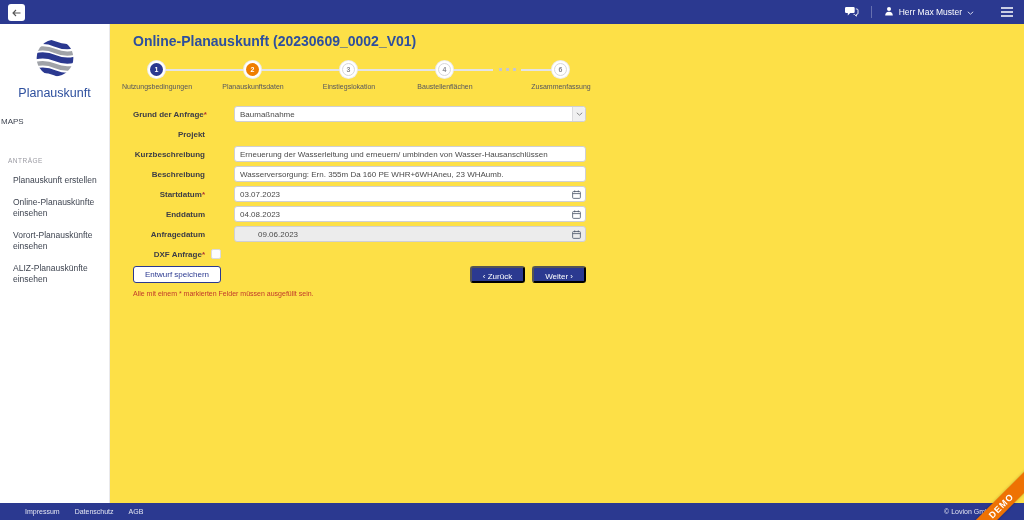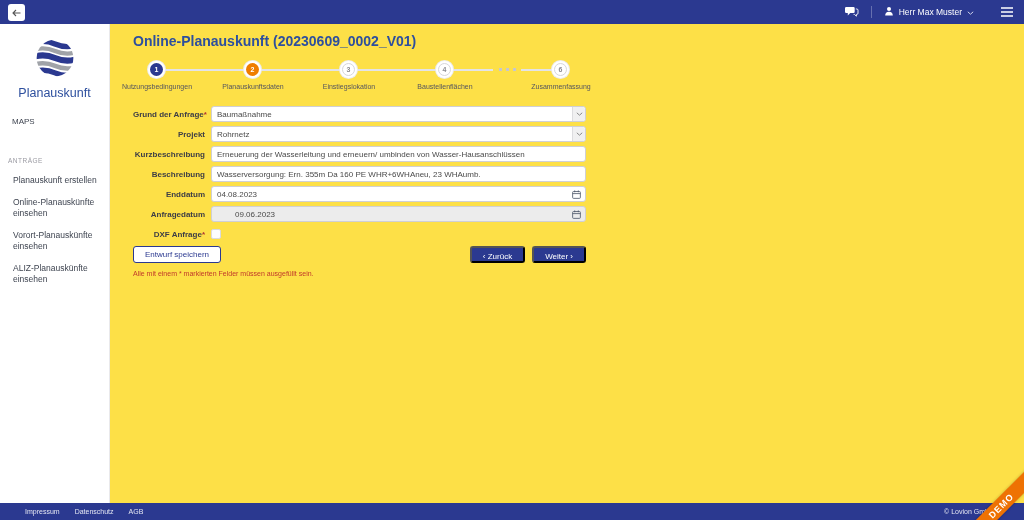--- a/index.html
+++ b/index.html
@@ -15,21 +15,21 @@
   .top-icon { display:flex; align-items:center; justify-content:center; cursor:pointer; }
   .top-divider { width:1px; height:12px; background:rgba(255,255,255,.28); margin:0 12px; }
   .user-box { display:flex; align-items:center; gap:5px; color:#fff; font-size:8.5px; cursor:pointer; }
   .hamburger { margin-left:26px; margin-right:10px; }
 
   
   .sidebar { position:absolute; left:0; top:24px; width:110px; height:479px; background:#fff;
              border-right:1px solid #e9e9ec; padding-top:13px; }
   .logo-wrap { width:42px; margin:0 auto; }
   .app-title { text-align:center; margin-top:3px; font-size:12.5px; color:#2d4f9e; }
-  .nav-maps { margin:17px 0 0 12px; font-size:8px; color:#3e4450; cursor:pointer; }
+  .nav-maps { margin:17px 0 0 1px; font-size:8px; color:#3e4450; cursor:pointer; }
   .nav-section { margin:31px 0 0 8px; font-size:6.5px; color:#9a9aa2; letter-spacing:.5px; }
   .nav-item { margin:11px 12px 0 13px; font-size:8.5px; color:#3e4450; line-height:1.3; cursor:pointer; }
 
   
   .page-title { position:absolute; left:133px; top:33px; font-size:14px; color:#2d4f9e; }
 
   .stepper { position:absolute; left:133px; top:63px; width:470px; height:32px; }
   .sline { position:absolute; top:6px; height:2px; background:#e3e3e7; z-index:1; }
   .sdot  { position:absolute; top:5px; width:3px; height:3px; background:#c6c6cd; z-index:1; }
   .step  { position:absolute; top:0; width:13px; height:13px; border-radius:50%; text-align:center;
@@ -41,21 +41,21 @@
   .slabel { position:absolute; top:20px; transform:translateX(-50%); font-size:7px; color:#55555e;
             white-space:nowrap; }
 
   .form { position:absolute; left:133px; top:106px; width:453px; }
   .frow { display:flex; align-items:center; height:16px; margin-bottom:4px; }
   .flabel { width:72px; text-align:right; font-size:8px; font-weight:bold; color:#3d3d46;
             margin-right:6px; white-space:nowrap; }
   .req { color:#b03333; }
   .fbox { flex:1; height:16px; border:1px solid #cfcfd4; border-radius:3px; background:#fff;
           display:flex; align-items:center; font-size:8px; color:#4a4a4a; padding-left:5px;
-          overflow:hidden; cursor:text; }
+          overflow:hidden; cursor:text;margin-left:23px; }
   .fbox.disabled { background:#ececec; cursor:default;padding-left:23px; }
   .selbtn { margin-left:auto; width:13px; height:14px; background:#f0f0f1; border-left:1px solid #dcdcdf;
             border-radius:0 2px 2px 0; display:flex; align-items:center; justify-content:center;
             cursor:pointer; }
   .cal { margin-left:auto; margin-right:4px; display:flex; align-items:center; cursor:pointer; }
   .checkbox { width:10px; height:10px; border:1px solid #dadade; border-radius:2px; background:#fcfcfd;
               cursor:pointer; }
 
   .btn-row { display:flex; align-items:center; margin-top:1px; }
   .btn-outline { height:17px; line-height:15px; padding:0 11px; border:1px solid #2b3990; color:#2b3990;
@@ -180,44 +180,48 @@
         <span class="selbtn">
           <svg width="7" height="4" viewBox="0 0 7 4">
               <path d="M0.8 0.8 L3.5 3.2 L6.2 0.8" stroke="#8a8a8a" stroke-width="1" fill="none"></path>
             </svg>
         </span>
       </div>
     </div>
 
     <div class="frow">
       <div class="flabel"><span>Projekt</span><span class="req"></span></div>
-      <div class="fbox">
-        <span>Rohrnetz</span>
-        <span class="selbtn">
-          <svg width="7" height="4" viewBox="0 0 7 4">
-              <path d="M0.8 0.8 L3.5 3.2 L6.2 0.8" stroke="#8a8a8a" stroke-width="1" fill="none"></path>
-            </svg>
-        </span>
-      </div>
     </div>
 
     <div class="frow">
       <div class="flabel"><span>Kurzbeschreibung</span><span class="req"></span></div>
       <div class="fbox">
         <span>Erneuerung der Wasserleitung und erneuern/ umbinden von Wasser-Hausanschlüssen</span>
       </div>
     </div>
 
     <div class="frow">
       <div class="flabel"><span>Beschreibung</span><span class="req"></span></div>
       <div class="fbox">
         <span>Wasserversorgung: Ern. 355m Da 160 PE WHR+6WHAneu, 23 WHAumb.</span>
       </div>
     </div>
 
+    <div class="frow">
+      <div class="flabel"><span>Startdatum</span><span class="req">*</span></div>
+      <div class="fbox">
+        <span>03.07.2023</span>
+        <span class="cal">
+          <svg width="9" height="9" viewBox="0 0 10 10">
+              <rect x="0.7" y="1.7" width="8.6" height="7.6" rx="1" fill="none" stroke="#4a5568" stroke-width="0.9"></rect>
+              <path d="M0.7 4h8.6M3 0.5v2M7 0.5v2" stroke="#4a5568" stroke-width="0.9"></path>
+            </svg>
+        </span>
+      </div>
+    </div>
 
     <div class="frow">
       <div class="flabel"><span>Enddatum</span><span class="req"></span></div>
       <div class="fbox">
         <span>04.08.2023</span>
         <span class="cal">
           <svg width="9" height="9" viewBox="0 0 10 10">
               <rect x="0.7" y="1.7" width="8.6" height="7.6" rx="1" fill="none" stroke="#4a5568" stroke-width="0.9"></rect>
               <path d="M0.7 4h8.6M3 0.5v2M7 0.5v2" stroke="#4a5568" stroke-width="0.9"></path>
             </svg>

